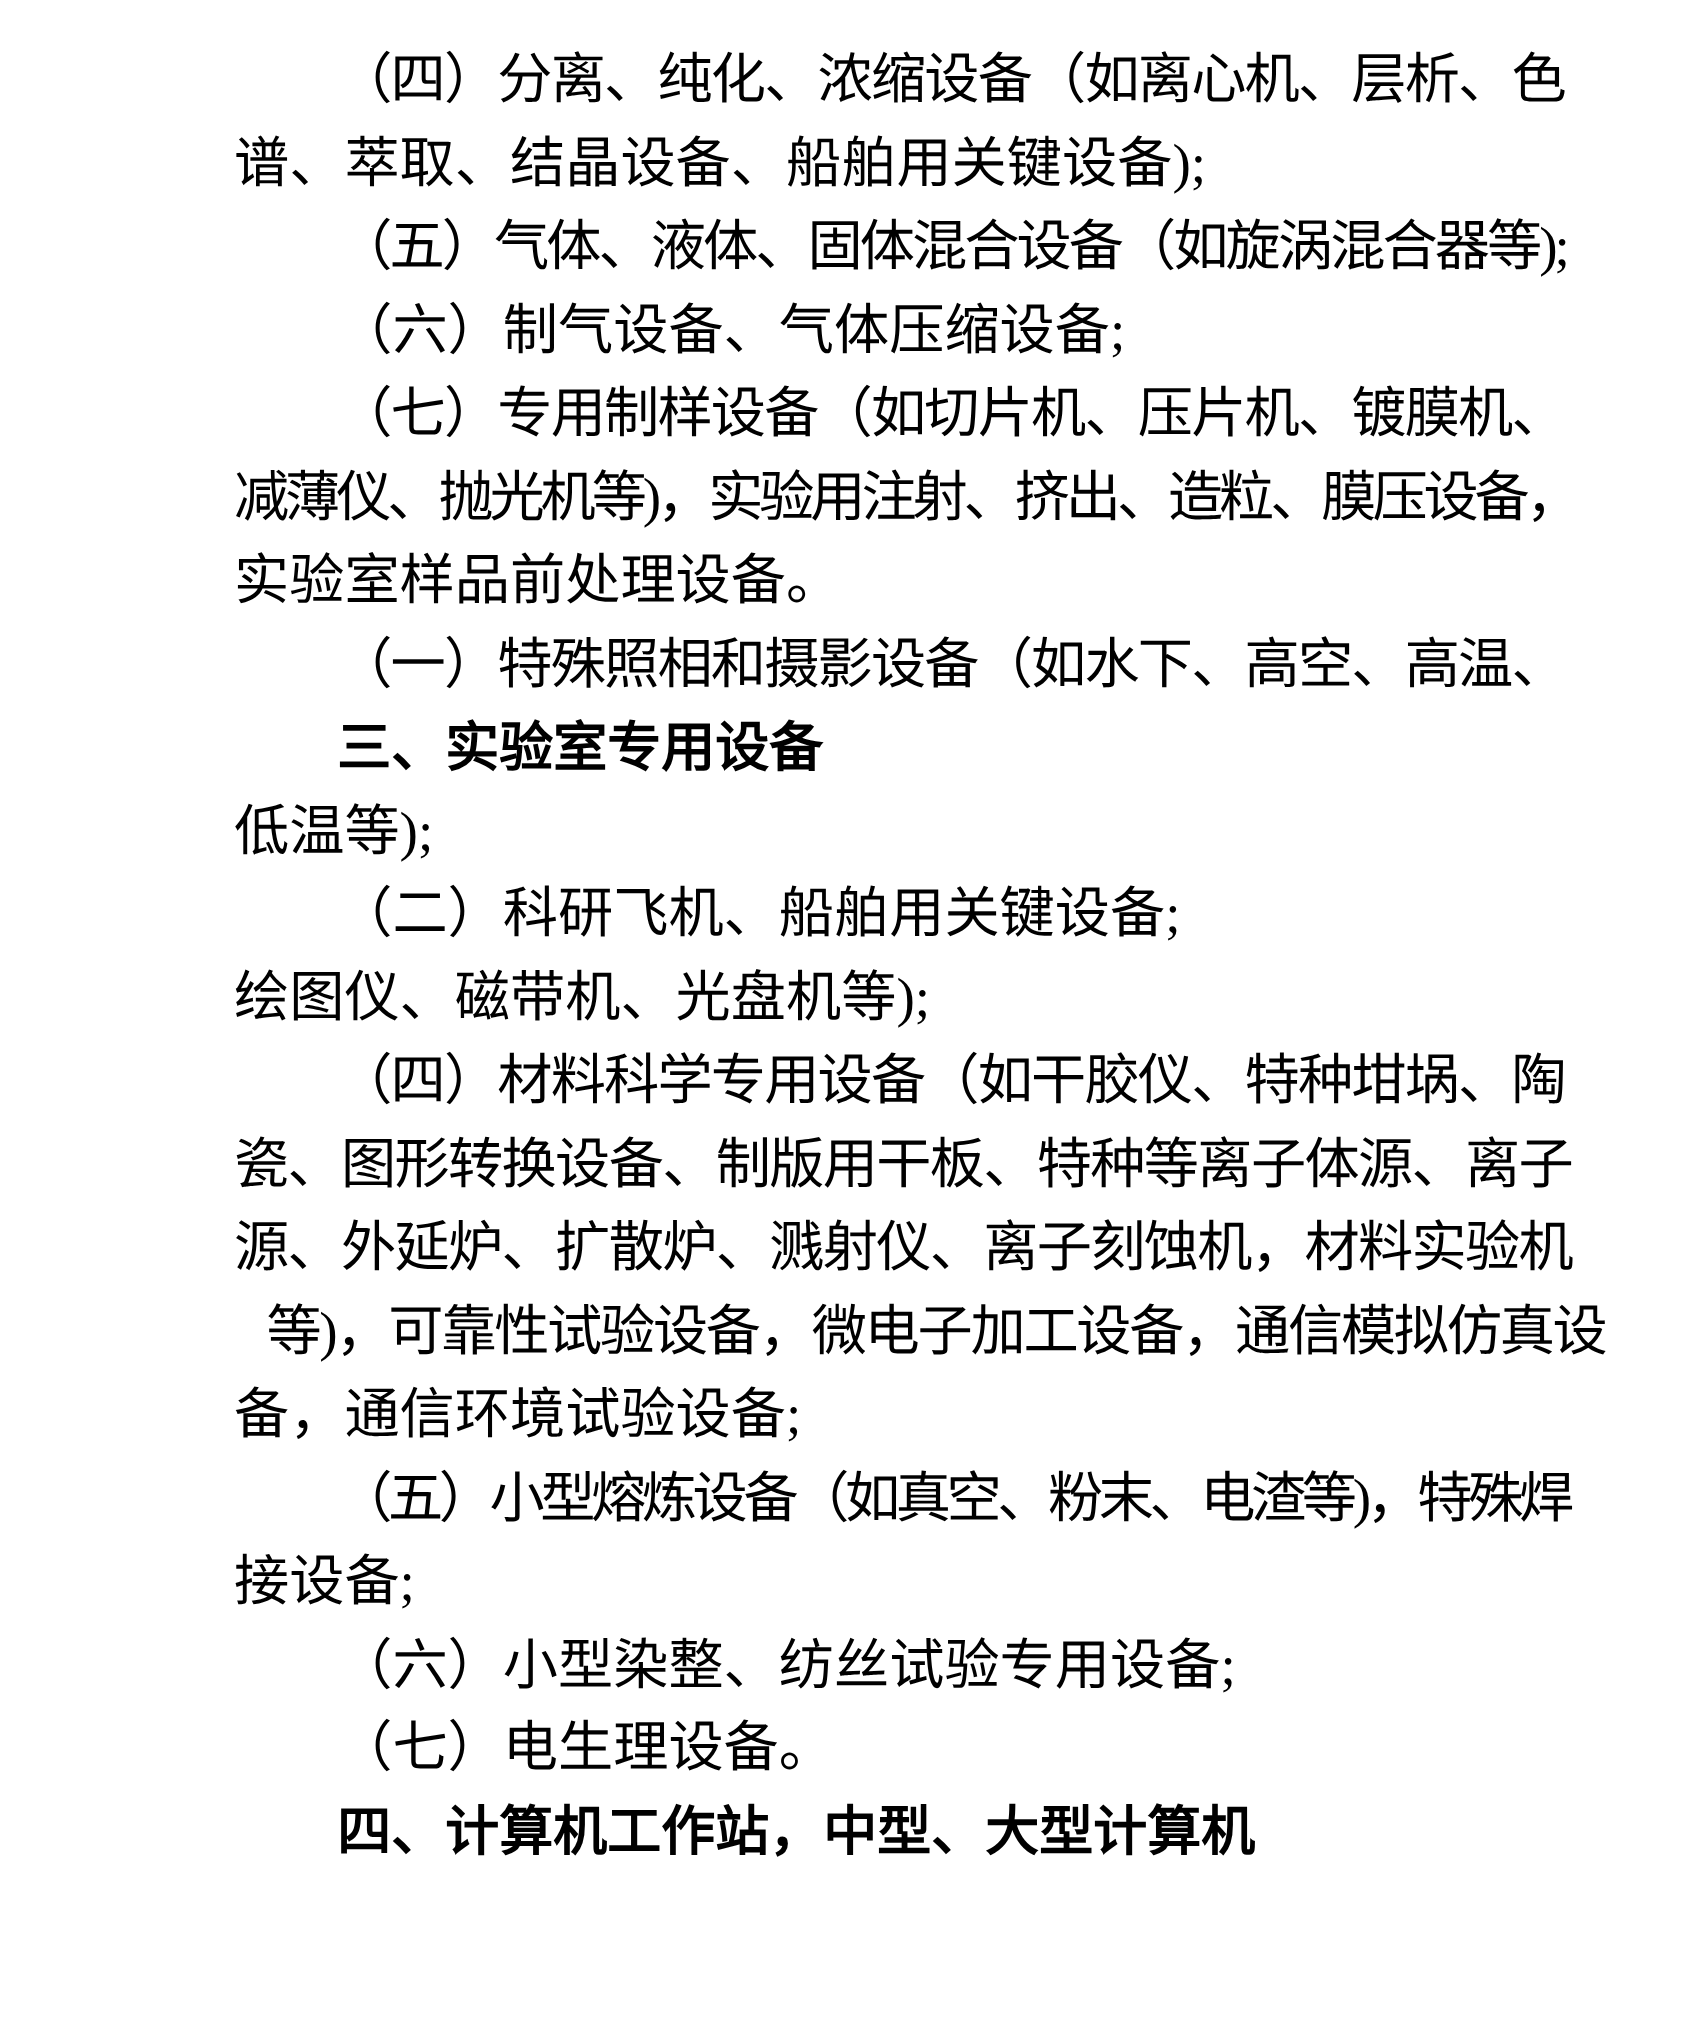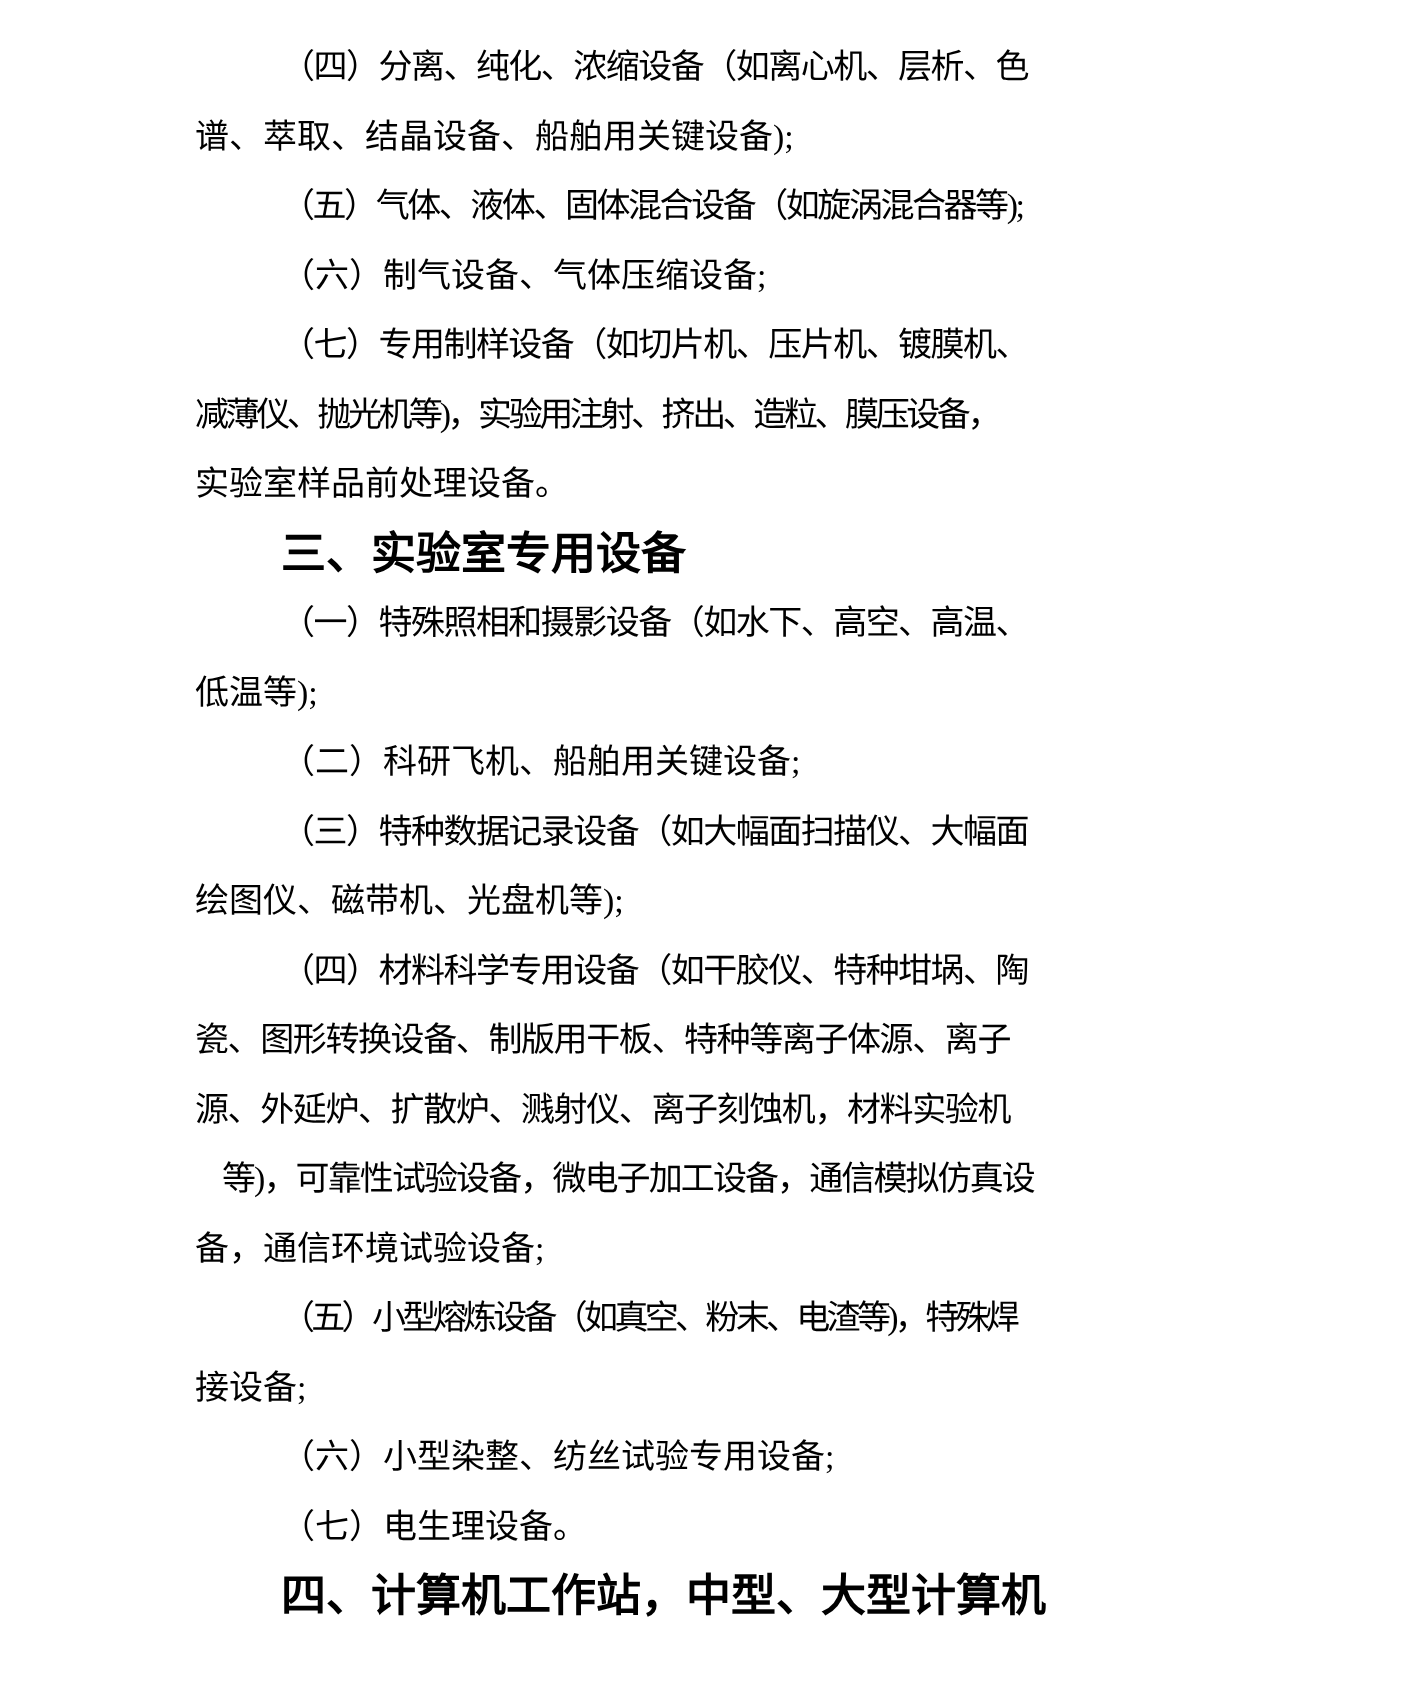--- a/index.html
+++ b/index.html
@@ -17,21 +17,21 @@
   .content {
     position: absolute;
     left: 195px;
     top: 32px;
     width: 1040px;
     color: #000000;
   }
   .line {
     height: 69.5px;
     line-height: 69.5px;
-    font-size: 34px;
+    font-size: 46px;
     font-family: "Liberation Serif", "DejaVu Serif", serif;
     color: #000000;
     white-space: nowrap;
     overflow: visible;
   }
   .line.indent {
     padding-left: 86px;
   }
   .line.heading {
     font-family: "Liberation Sans", "DejaVu Sans", sans-serif;
@@ -48,25 +48,24 @@
 
 <div class="page">
   <div class="content" id="content">
       <div class="line indent fill"><span class="t" style="letter-spacing: -1.52px;">（四）分离、纯化、浓缩设备（如离心机、层析、色</span></div>
       <div class="line"><span class="t">谱、萃取、结晶设备、船舶用关键设备);</span></div>
       <div class="line indent"><span class="t" style="letter-spacing: -2.45px;">（五）气体、液体、固体混合设备（如旋涡混合器等);</span></div>
       <div class="line indent"><span class="t">（六）制气设备、气体压缩设备;</span></div>
       <div class="line indent fill"><span class="t" style="letter-spacing: -1.52px;">（七）专用制样设备（如切片机、压片机、镀膜机、</span></div>
       <div class="line fill"><span class="t" style="letter-spacing: -3.42px;">减薄仪、抛光机等)，实验用注射、挤出、造粒、膜压设备，</span></div>
       <div class="line"><span class="t">实验室样品前处理设备。</span></div>
+      <div class="line indent fill"><span class="t" style="letter-spacing: -1.52px;">（一）特殊照相和摄影设备（如水下、高空、高温、</span></div>
       <div class="line heading indent"><span class="t">三、实验室专用设备</span></div>
-      <div class="line indent fill"><span class="t" style="letter-spacing: -1.52px;">（一）特殊照相和摄影设备（如水下、高空、高温、</span></div>
       <div class="line"><span class="t">低温等);</span></div>
       <div class="line indent"><span class="t">（二）科研飞机、船舶用关键设备;</span></div>
-      <div class="line indent fill"><span class="t" style="letter-spacing: -1.52px;">（三）特种数据记录设备（如大幅面扫描仪、大幅面</span></div>
       <div class="line"><span class="t">绘图仪、磁带机、光盘机等);</span></div>
       <div class="line indent fill"><span class="t" style="letter-spacing: -1.52px; text-align: center;">（四）材料科学专用设备（如干胶仪、特种坩埚、陶</span></div>
       <div class="line fill"><span class="t" style="letter-spacing: -1.4px;">瓷、图形转换设备、制版用干板、特种等离子体源、离子</span></div>
       <div class="line fill"><span class="t" style="letter-spacing: -1.4px; text-align: center;">源、外延炉、扩散炉、溅射仪、离子刻蚀机，材料实验机</span></div>
       <div class="line fill"><span class="t" style="letter-spacing: -1.9px; margin-left: 27px;">等)，可靠性试验设备，微电子加工设备，通信模拟仿真设</span></div>
       <div class="line"><span class="t">备，通信环境试验设备;</span></div>
       <div class="line indent fill"><span class="t" style="letter-spacing: -3.69px;">（五）小型熔炼设备（如真空、粉末、电渣等)，特殊焊</span></div>
       <div class="line"><span class="t">接设备;</span></div>
       <div class="line indent"><span class="t">（六）小型染整、纺丝试验专用设备;</span></div>
       <div class="line indent"><span class="t">（七）电生理设备。</span></div>

